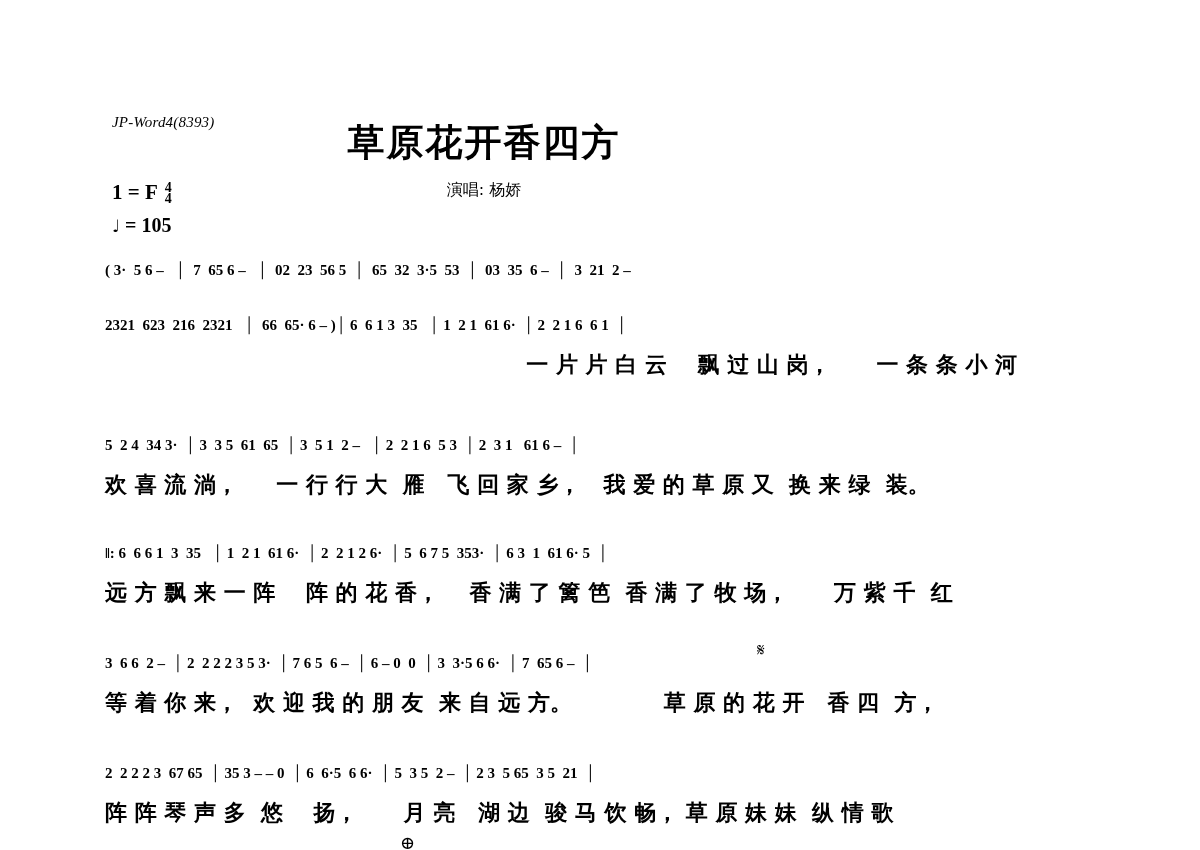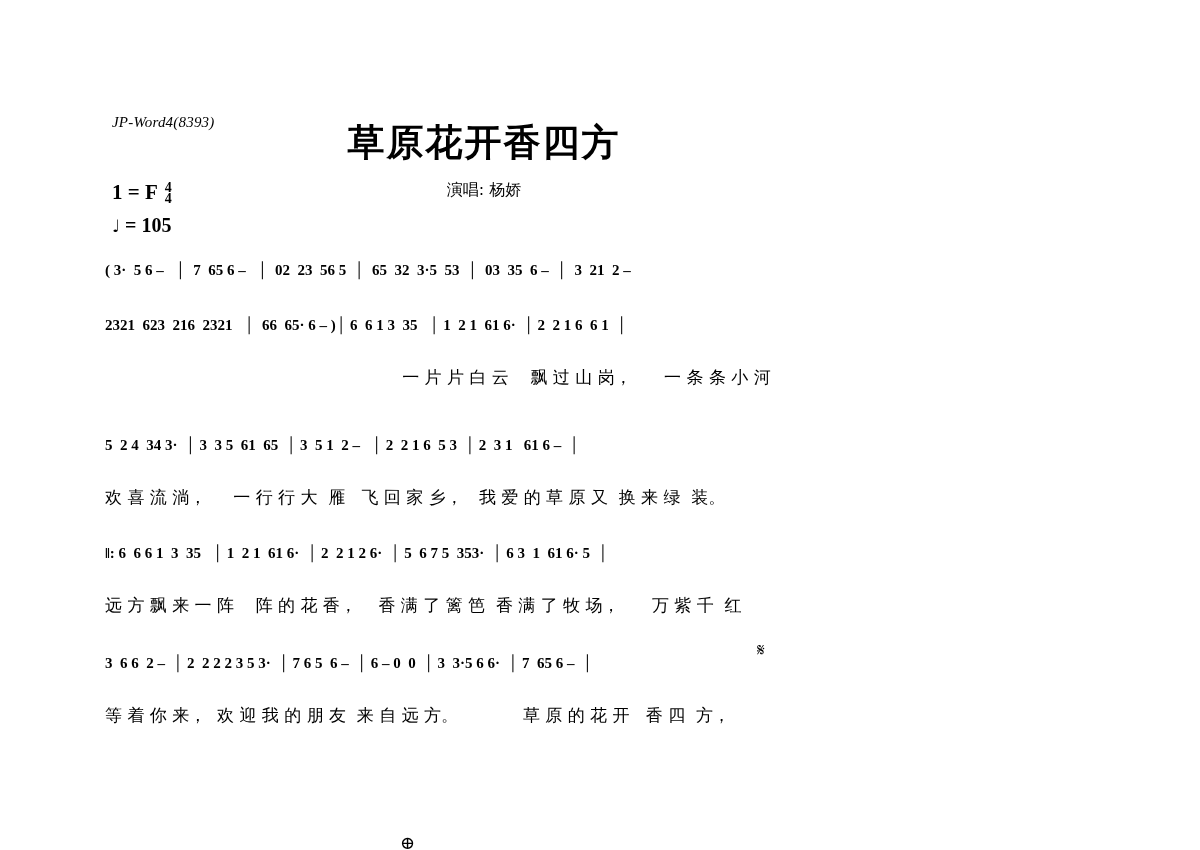--- a/index.html
+++ b/index.html
@@ -99,24 +99,25 @@
   }
   .notes {
     font-size: 15px;
     font-weight: bold;
     letter-spacing: 0px;
     white-space: pre;
     line-height: 30px;
   }
   .lyrics {
     font-family: "DejaVu Sans", sans-serif;
-    font-size: 17px;
+    font-size: 22px;
     white-space: pre;
     line-height: 26px;
-    margin-top: 24px;
+    margin-top: 12px;
+    font-weight: bold;
   }
 </style>
 </head>
 <body>
 
 <div class="sheet">
 
   <div class="corner-id">JP-Word4(8393)</div>
 
   <div class="title">草原花开香四方</div>
@@ -150,17 +151,21 @@
   <div class="row" style="top:538px">
     <div class="notes">‖: 6  6 6 1  3  35   │ 1  2 1  61 6·  │ 2  2 1 2 6·  │ 5  6 7 5  353·  │ 6 3  1  61 6· 5  │</div>
     <div class="lyrics">远 方 飘 来 一 阵    阵 的 花 香，    香 满 了 篱 笆  香 满 了 牧 场，      万 紫 千  红</div>
   </div>
 
   <div class="row" style="top:648px">
     <div class="notes">3  6 6  2 –  │ 2  2 2 2 3 5 3·  │ 7 6 5  6 –  │ 6 – 0  0  │ 3  3·5 6 6·  │ 7  65 6 –  │</div>
     <div class="lyrics">等 着 你 来，  欢 迎 我 的 朋 友  来 自 远 方。            草 原 的 花 开   香 四  方，</div>
   </div>
 
+  <div class="row" style="top:758px">
+    <div class="notes">2  2 2 2 3  67 65  │ 35 3 – – 0  │ 6  6·5  6 6·  │ 5  3 5  2 –  │ 2 3  5 65  3 5  21  │</div>
+    <div class="lyrics">阵 阵 琴 声 多  悠    扬，      月 亮   湖 边  骏 马 饮 畅， 草 原 妹 妹  纵 情 歌</div>
+  </div>
 
   <div style="position:absolute;left:757px;top:640px;font-size:18px;">𝄋</div>
   <div style="position:absolute;left:400px;top:832px;font-size:18px;">⊕</div>
 
 </div>
 
 </body></html>

